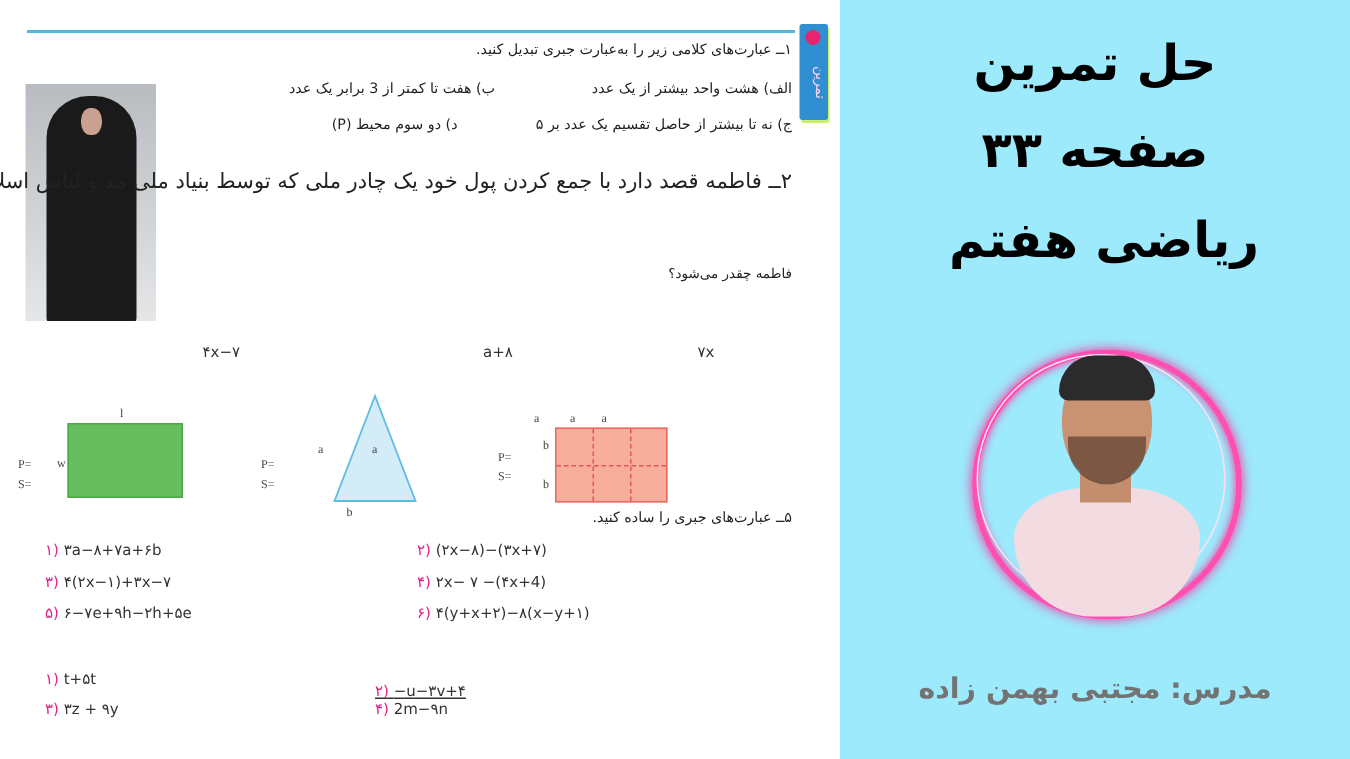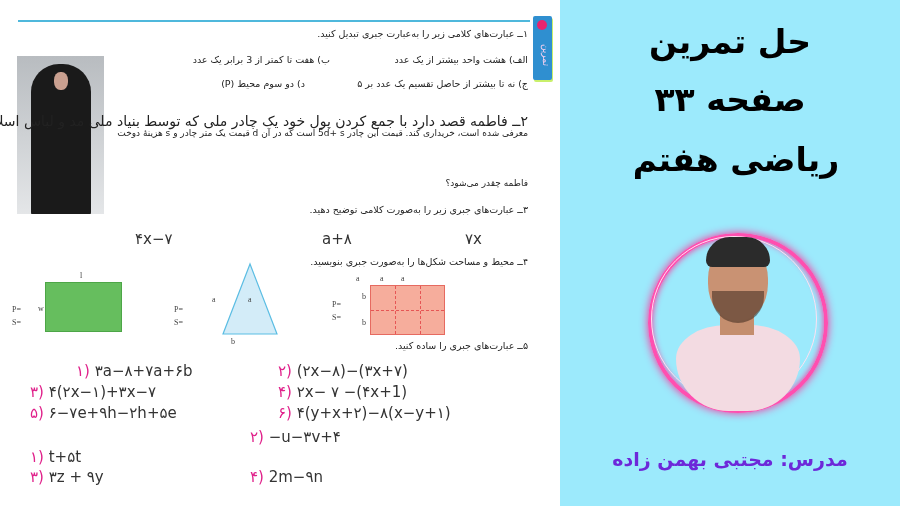--- a/index.html
+++ b/index.html
@@ -18,21 +18,21 @@
 
   .rtl { direction: rtl; unicode-bidi: embed; font-family: "DejaVu Sans", sans-serif; }
   .t { position: absolute; font-size: 9.5px; white-space: nowrap; color: #222; }
 
   .photo-woman { position: absolute; left: 17px; top: 56px; width: 87px; height: 158px;
                  background: linear-gradient(#b8bcc0, #e4e6e8); overflow: hidden; }
   .woman-robe { position: absolute; left: 14px; top: 8px; width: 60px; height: 152px; background: #1a1a1a;
                 border-radius: 28px 28px 4px 4px; }
   .woman-face { position: absolute; left: 37px; top: 16px; width: 14px; height: 18px; border-radius: 45%; background: #caa090; }
 
-  .expr { position: absolute; font-size: 15px; color: #333; font-family: "DejaVu Sans", sans-serif; }
+  .expr { position: absolute; font-size: 10px; color: #333; font-family: "DejaVu Sans", sans-serif; }
   .num { color: #e0208a; }
 
   .rect-green { position: absolute; left: 45px; top: 282px; width: 77px; height: 50px; background: #66be5e; border: 1px solid #4da647; }
   .tri { position: absolute; left: 220px; top: 262px; }
   .rect-red { position: absolute; left: 370px; top: 285px; width: 75px; height: 50px; background: #f6ad9c; border: 1px solid #e66a60; }
   .rect-red .vl { position: absolute; top: 0; bottom: 0; border-left: 1px dashed #e65555; }
   .rect-red .hl { position: absolute; left: 0; right: 0; border-top: 1px dashed #e65555; }
   .lbl { position: absolute; font-size: 8px; color: #444; font-family: "Liberation Serif", serif; }
 
   .title-line { position: absolute; left: 0; width: 340px; text-align: center; font-family: "DejaVu Sans", sans-serif;
@@ -41,21 +41,21 @@
   .ring { position: absolute; left: 0; top: 0; width: 180px; height: 180px; border-radius: 50%;
           border: 4px solid #ff4fb0; box-shadow: 0 0 8px #ff2a9a, inset 0 0 6px #ff2a9a; }
   .ring-inner { position: absolute; left: 3px; top: 3px; width: 166px; height: 166px; border-radius: 50%; border: 1px solid #ffe0f2; }
   .man-shirt { position: absolute; left: 28px; top: 92px; width: 124px; height: 86px; background: #f3dbe2;
                border-radius: 60px 60px 62px 62px / 40px 40px 62px 62px; }
   .man-neck { position: absolute; left: 72px; top: 80px; width: 34px; height: 22px; background: #c48e6e; }
   .man-head { position: absolute; left: 60px; top: 10px; width: 60px; height: 78px; border-radius: 46% 46% 48% 48%; background: #c99273; }
   .man-hair { position: absolute; left: 58px; top: 4px; width: 64px; height: 30px; border-radius: 30px 30px 8px 8px; background: #2b2b2b; }
   .man-beard { position: absolute; left: 64px; top: 58px; width: 52px; height: 32px; border-radius: 0 0 26px 26px; background: rgba(60,40,30,0.55); }
   .teacher { position: absolute; left: 0; top: 448px; width: 340px; text-align: center; font-family: "DejaVu Sans", sans-serif;
-             font-weight: bold; font-size: 19px; color: #6d28d9; direction: rtl; }
+             font-weight: bold; font-size: 19px; color: #737373; direction: rtl; }
 </style>
 </head>
 <body>
 
 <div class="page">
   <div class="topline"></div>
   <div class="tab">
     <div class="tab-dot"></div>
     <div class="tab-label">تمرین</div>
   </div>
@@ -65,29 +65,26 @@
     <div class="woman-face"></div>
   </div>
 
   <div class="t rtl" style="right:32px; top:28px;">۱ــ عبارت‌های کلامی زیر را به‌عبارت جبری تبدیل کنید.</div>
   <div class="t rtl" style="right:32px; top:54px;">الف) هشت واحد بیشتر از یک عدد</div>
   <div class="t rtl" style="right:230px; top:54px;">ب) هفت تا کمتر از 3 برابر یک عدد</div>
   <div class="t rtl" style="right:32px; top:78px;">ج) نه تا بیشتر از حاصل تقسیم یک عدد بر ۵</div>
   <div class="t rtl" style="right:255px; top:78px;">د) دو سوم محیط (P)</div>
 
   <div class="t rtl" style="right:32px; top:113px; font-size:14px;">۲ــ فاطمه قصد دارد با جمع کردن پول خود یک چادر ملی که توسط بنیاد ملی مد و لباس اسلامی ــ ایرانی</div>
-  <div class="t rtl" style="right:32px; top:128px; font-size:9px;">معرفی شده است، خریداری کند. قیمت این چادر 5d+ s است که در آن d قیمت یک متر چادر و s هزینهٔ دوخت</div>
   <div class="t rtl" style="right:32px; top:178px; font-size:9px;">فاطمه چقدر می‌شود؟</div>
 
-  <div class="t rtl" style="right:32px; top:204px;">۳ــ عبارت‌های جبری زیر را به‌صورت کلامی توضیح دهید.</div>
   <div class="expr" style="left:135px; top:230px;">۴x−۷</div>
   <div class="expr" style="left:322px; top:230px;">a+۸</div>
   <div class="expr" style="left:465px; top:230px;">۷x</div>
 
-  <div class="t rtl" style="right:32px; top:256px;">۴ــ محیط و مساحت شکل‌ها را به‌صورت جبری بنویسید.</div>
 
   <div class="lbl" style="left:12px; top:305px;">P=</div>
   <div class="lbl" style="left:12px; top:318px;">S=</div>
   <div class="lbl" style="left:38px; top:304px;">w</div>
   <div class="lbl" style="left:80px; top:271px;">l</div>
   <div class="rect-green"></div>
 
   <div class="lbl" style="left:174px; top:305px;">P=</div>
   <div class="lbl" style="left:174px; top:318px;">S=</div>
   <svg class="tri" width="60" height="76" viewBox="0 0 60 76">
@@ -104,29 +101,29 @@
   <div class="lbl" style="left:401px; top:274px;">a</div>
   <div class="lbl" style="left:362px; top:292px;">b</div>
   <div class="lbl" style="left:362px; top:318px;">b</div>
   <div class="rect-red">
     <div class="vl" style="left:24px;"></div>
     <div class="vl" style="left:49px;"></div>
     <div class="hl" style="top:24px;"></div>
   </div>
 
   <div class="t rtl" style="right:32px; top:340px;">۵ــ عبارت‌های جبری را ساده کنید.</div>
-  <div class="expr" style="left:30px; top:362px;margin-left:46px;"><span class="num">۱)</span> <span>۳a−۸+۷a+۶b</span></div>
+  <div class="expr" style="left:30px; top:362px;"><span class="num">۱)</span> <span>۳a−۸+۷a+۶b</span></div>
   <div class="expr" style="left:278px; top:362px;"><span class="num">۲)</span> <span>(۲x−۸)−(۳x+۷)</span></div>
   <div class="expr" style="left:30px; top:383px;"><span class="num">۳)</span> <span>۴(۲x−۱)+۳x−۷</span></div>
-  <div class="expr" style="left:278px; top:383px;"><span class="num">۴)</span> <span>۲x− ۷ −(۴x+1)</span></div>
+  <div class="expr" style="left:278px; top:383px;"><span class="num">۴)</span> <span>۲x− ۷ −(۴x+4)</span></div>
   <div class="expr" style="left:30px; top:404px;"><span class="num">۵)</span> <span>۶−۷e+۹h−۲h+۵e</span></div>
   <div class="expr" style="left:278px; top:404px;text-align:center;"><span class="num">۶)</span> <span>۴(y+x+۲)−۸(x−y+۱)</span></div>
 
   <div class="expr" style="left:30px; top:448px;"><span class="num">۱)</span> <span>t+۵t</span></div>
-  <div class="expr" style="left:250px; top:428px;"><span class="num">۲)</span> <span>−u−۳v+۴</span></div>
+  <div class="expr" style="left:250px; top:456px;text-decoration:underline;"><span class="num">۲)</span> <span>−u−۳v+۴</span></div>
   <div class="expr" style="left:30px; top:468px;"><span class="num">۳)</span> <span>۳z + ۹y</span></div>
   <div class="expr" style="left:250px; top:468px;"><span class="num">۴)</span> <span>2m−۹n</span></div>
 </div>
 
 <div class="side">
   <div class="title-line" style="top:22px;">حل تمرین</div>
   <div class="title-line" style="top:80px;">صفحه ۳۳</div>
   <div class="title-line" style="top:140px;padding-left:12px;">ریاضی هفتم</div>
   <div class="teacher">مدرس: مجتبی بهمن زاده</div>
 </div>

